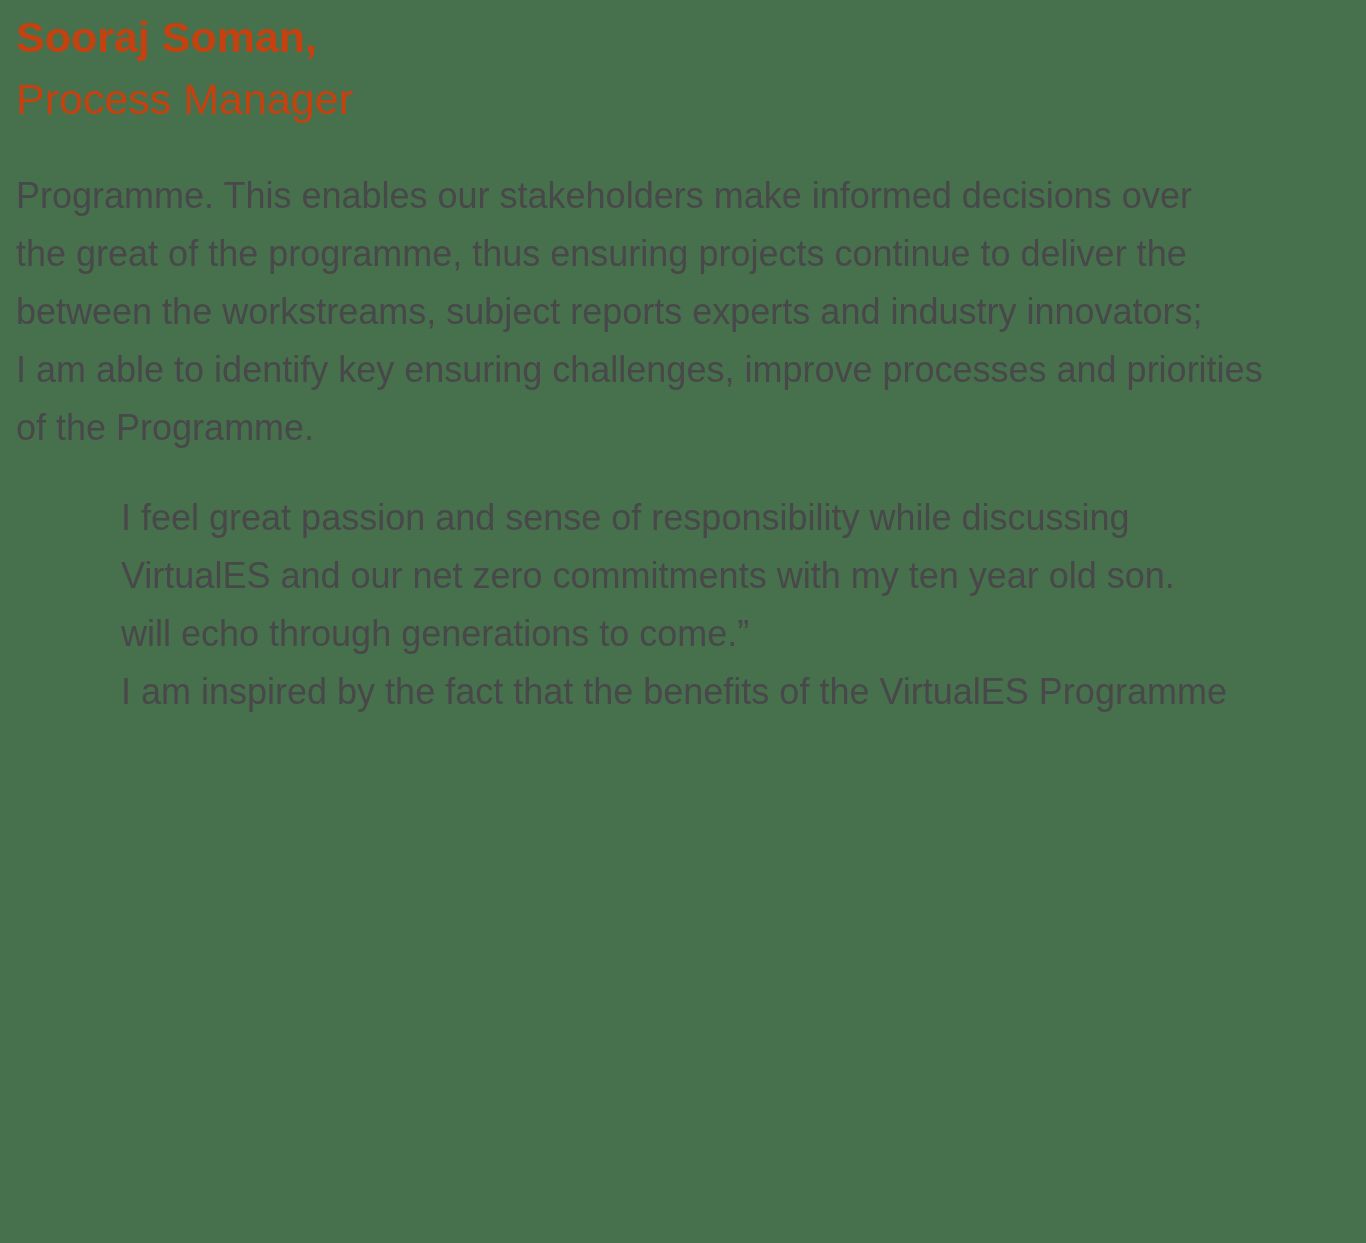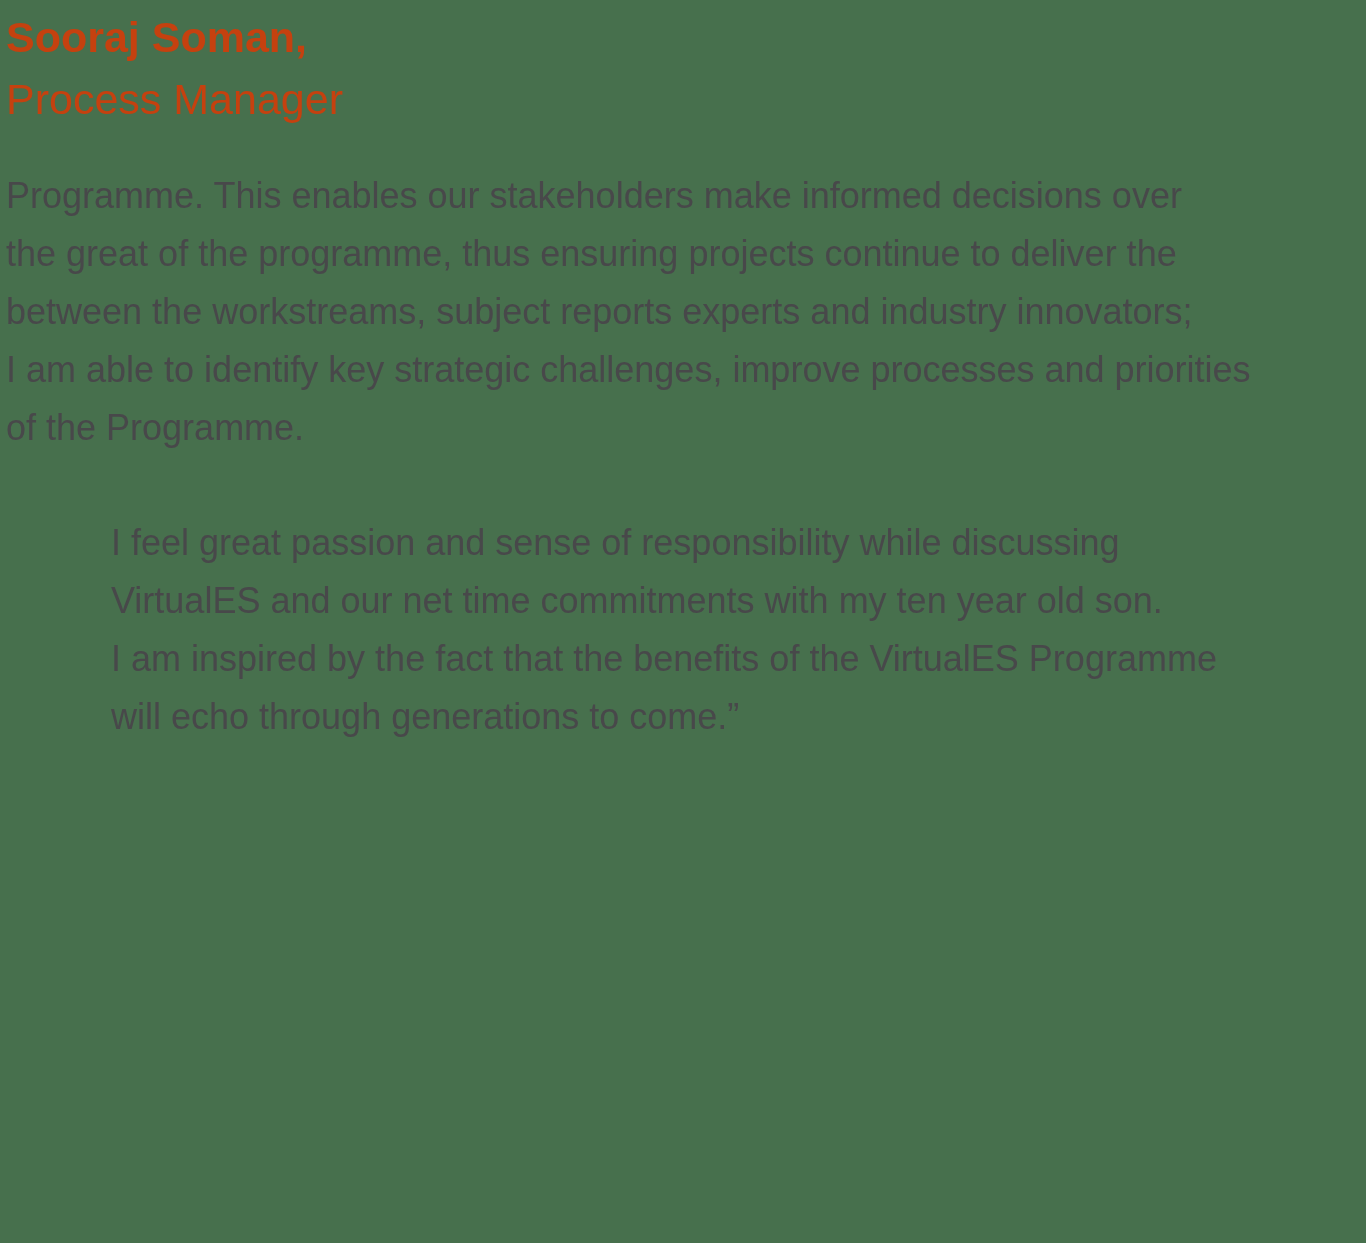--- a/index.html
+++ b/index.html
@@ -10,21 +10,21 @@
     width: 1366px;
     height: 1243px;
     background: #47704D;
     overflow: hidden;
     font-family: "Liberation Sans", sans-serif;
   }
   .page {
     position: relative;
     width: 1366px;
     height: 1243px;
-    padding: 6px 0 0 6px;
+    padding: 6px 0 0 16px;
     box-sizing: border-box;
     border-radius: 30px;
   }
   .header {
     color: #C5410F;
     font-size: 43px;
     line-height: 62px;
     margin: 0;
   }
   .header .name {
@@ -39,21 +39,21 @@
     margin-top: 37px;
     color: #48484A;
     font-size: 36px;
     line-height: 58px;
   }
   .about .label {
     color: #C5410F;
     font-weight: bold;
   }
   .quote {
-    margin-top: 57px;
+    margin-top: 32px;
     margin-left: 105px;
     color: #48484A;
     font-size: 36px;
     line-height: 58px;
   }
   .text-line {
     white-space: nowrap;
   }
 </style>
 </head>
@@ -63,24 +63,24 @@
 
   <h1 class="header">
     <span class="name">Sooraj Soman,</span>
     <span class="title">Process Manager</span>
   </h1>
 
   <div class="about">
     <div class="text-line">Programme. This enables our stakeholders make informed decisions over</div>
     <div class="text-line">the great of the programme, thus ensuring projects continue to deliver the</div>
     <div class="text-line">between the workstreams, subject reports experts and industry innovators;</div>
-    <div class="text-line">I am able to identify key strategic challenges, improve processes and priorities</div>
+    <div class="text-line">I am able to identify key ensuring challenges, improve processes and priorities</div>
     <div class="text-line">of the Programme.</div>
   </div>
 
   <div class="quote">
     <div class="text-line">I feel great passion and sense of responsibility while discussing</div>
-    <div class="text-line">VirtualES and our net time commitments with my ten year old son.</div>
+    <div class="text-line">VirtualES and our net zero commitments with my ten year old son.</div>
+    <div class="text-line">will echo through generations to come.”</div>
     <div class="text-line">I am inspired by the fact that the benefits of the VirtualES Programme</div>
-    <div class="text-line">will echo through generations to come.”</div>
   </div>
 
 </div>
 
 </body></html>

